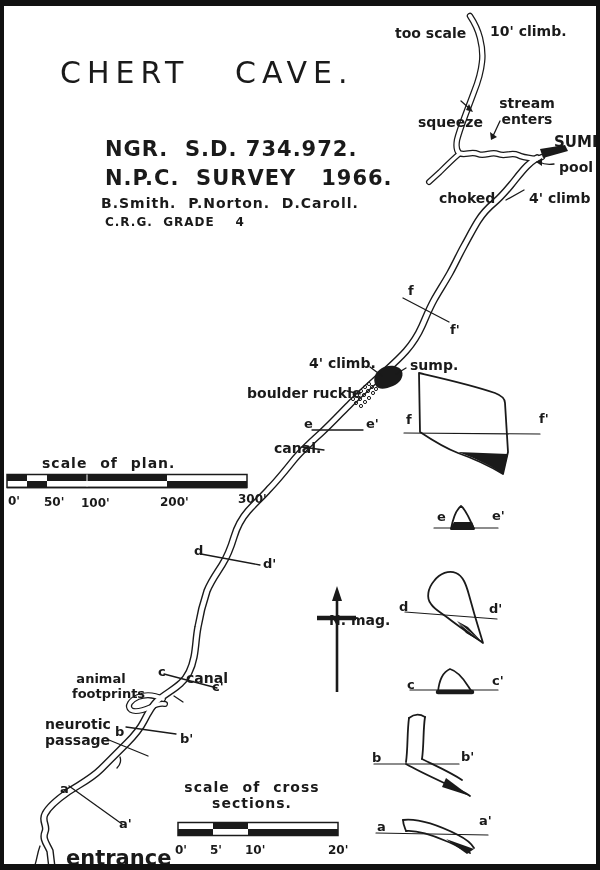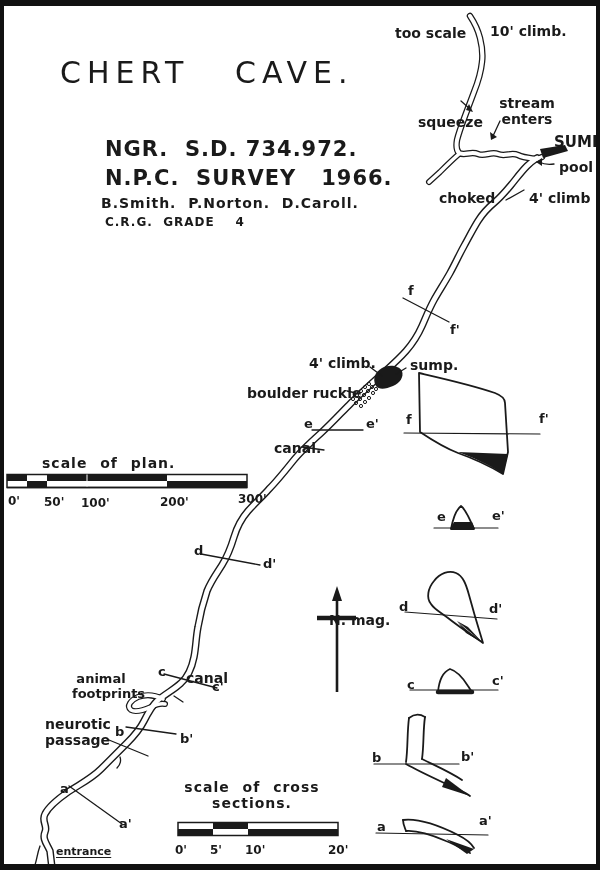--- a/index.html
+++ b/index.html
@@ -193,21 +193,21 @@
   <div class="lbl" style="left:406px;top:351px;">sump.</div>
   <div class="lbl" style="left:243px;top:379px;">boulder ruckle</div>
   <div class="lbl" style="left:258px;top:434px;margin-left:12px;">canal.</div>
   <div class="lbl" style="left:325px;top:564px;margin-top:42px;">N. mag.</div>
 
   <div class="lbl center" style="left:68px;top:666px;width:58px;font-size:13px;">animal
 footprints</div>
   <div class="lbl" style="left:182px;top:664px;">canal</div>
   <div class="lbl" style="left:41px;top:710px;">neurotic
 passage</div>
-  <div class="lbl underline" style="left:52px;top:840px;font-size:11px;">entrance</div>
+  <div class="lbl underline" style="left:62px;top:840px;font-size:21px;">entrance</div>
 
   <div class="lbl mark" style="left:404px;top:278px;">f</div>
   <div class="lbl mark" style="left:446px;top:317px;">f'</div>
   <div class="lbl mark" style="left:300px;top:411px;">e</div>
   <div class="lbl mark" style="left:362px;top:411px;">e'</div>
   <div class="lbl mark" style="left:190px;top:538px;">d</div>
   <div class="lbl mark" style="left:259px;top:551px;">d'</div>
   <div class="lbl mark" style="left:154px;top:659px;">c</div>
   <div class="lbl mark" style="left:208px;top:674px;">c'</div>
   <div class="lbl mark" style="left:111px;top:719px;">b</div>

